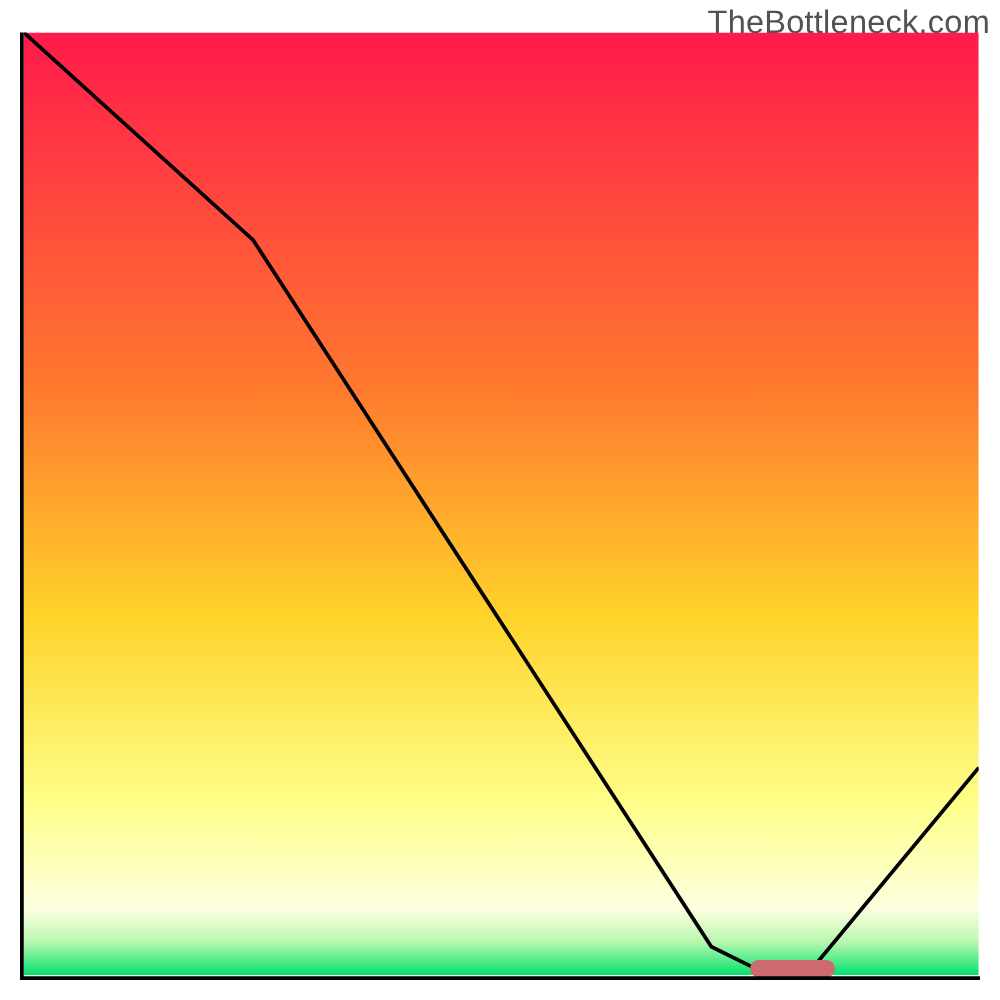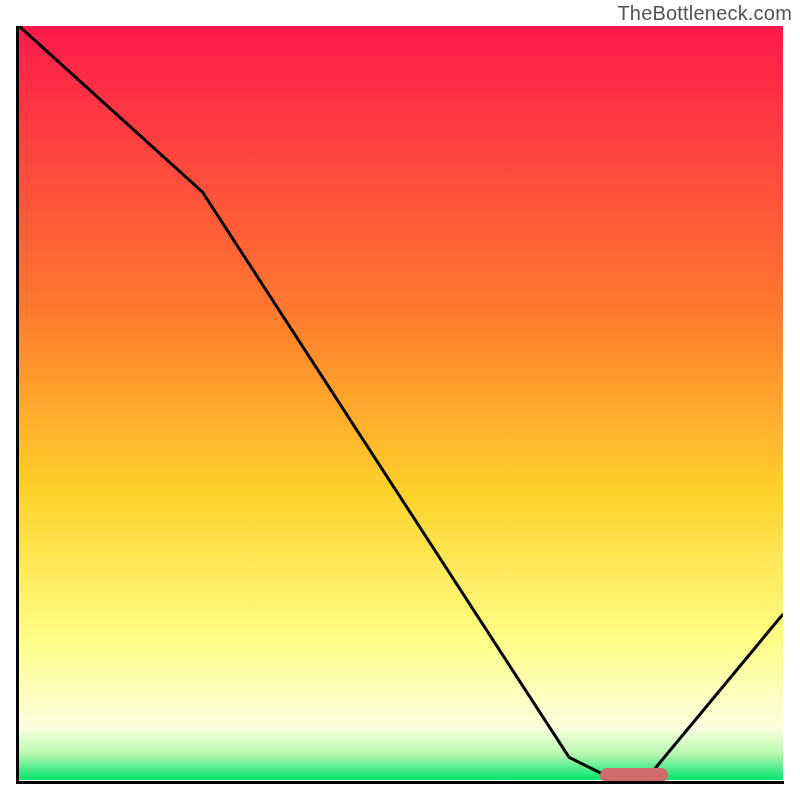--- a/index.html
+++ b/index.html
@@ -12,21 +12,21 @@
   }
   .container {
     position: relative;
     width: 800px;
     height: 800px;
   }
   .watermark {
     position: absolute;
     top: 2px;
     right: 8px;
-    font-size: 20px;
+    font-size: 26px;
     color: #525252;
     font-weight: 400;
     letter-spacing: 0.2px;
   }
   .plot-frame {
     position: absolute;
     left: 16px;
     top: 26px;
     width: 768px;
     height: 758px;

